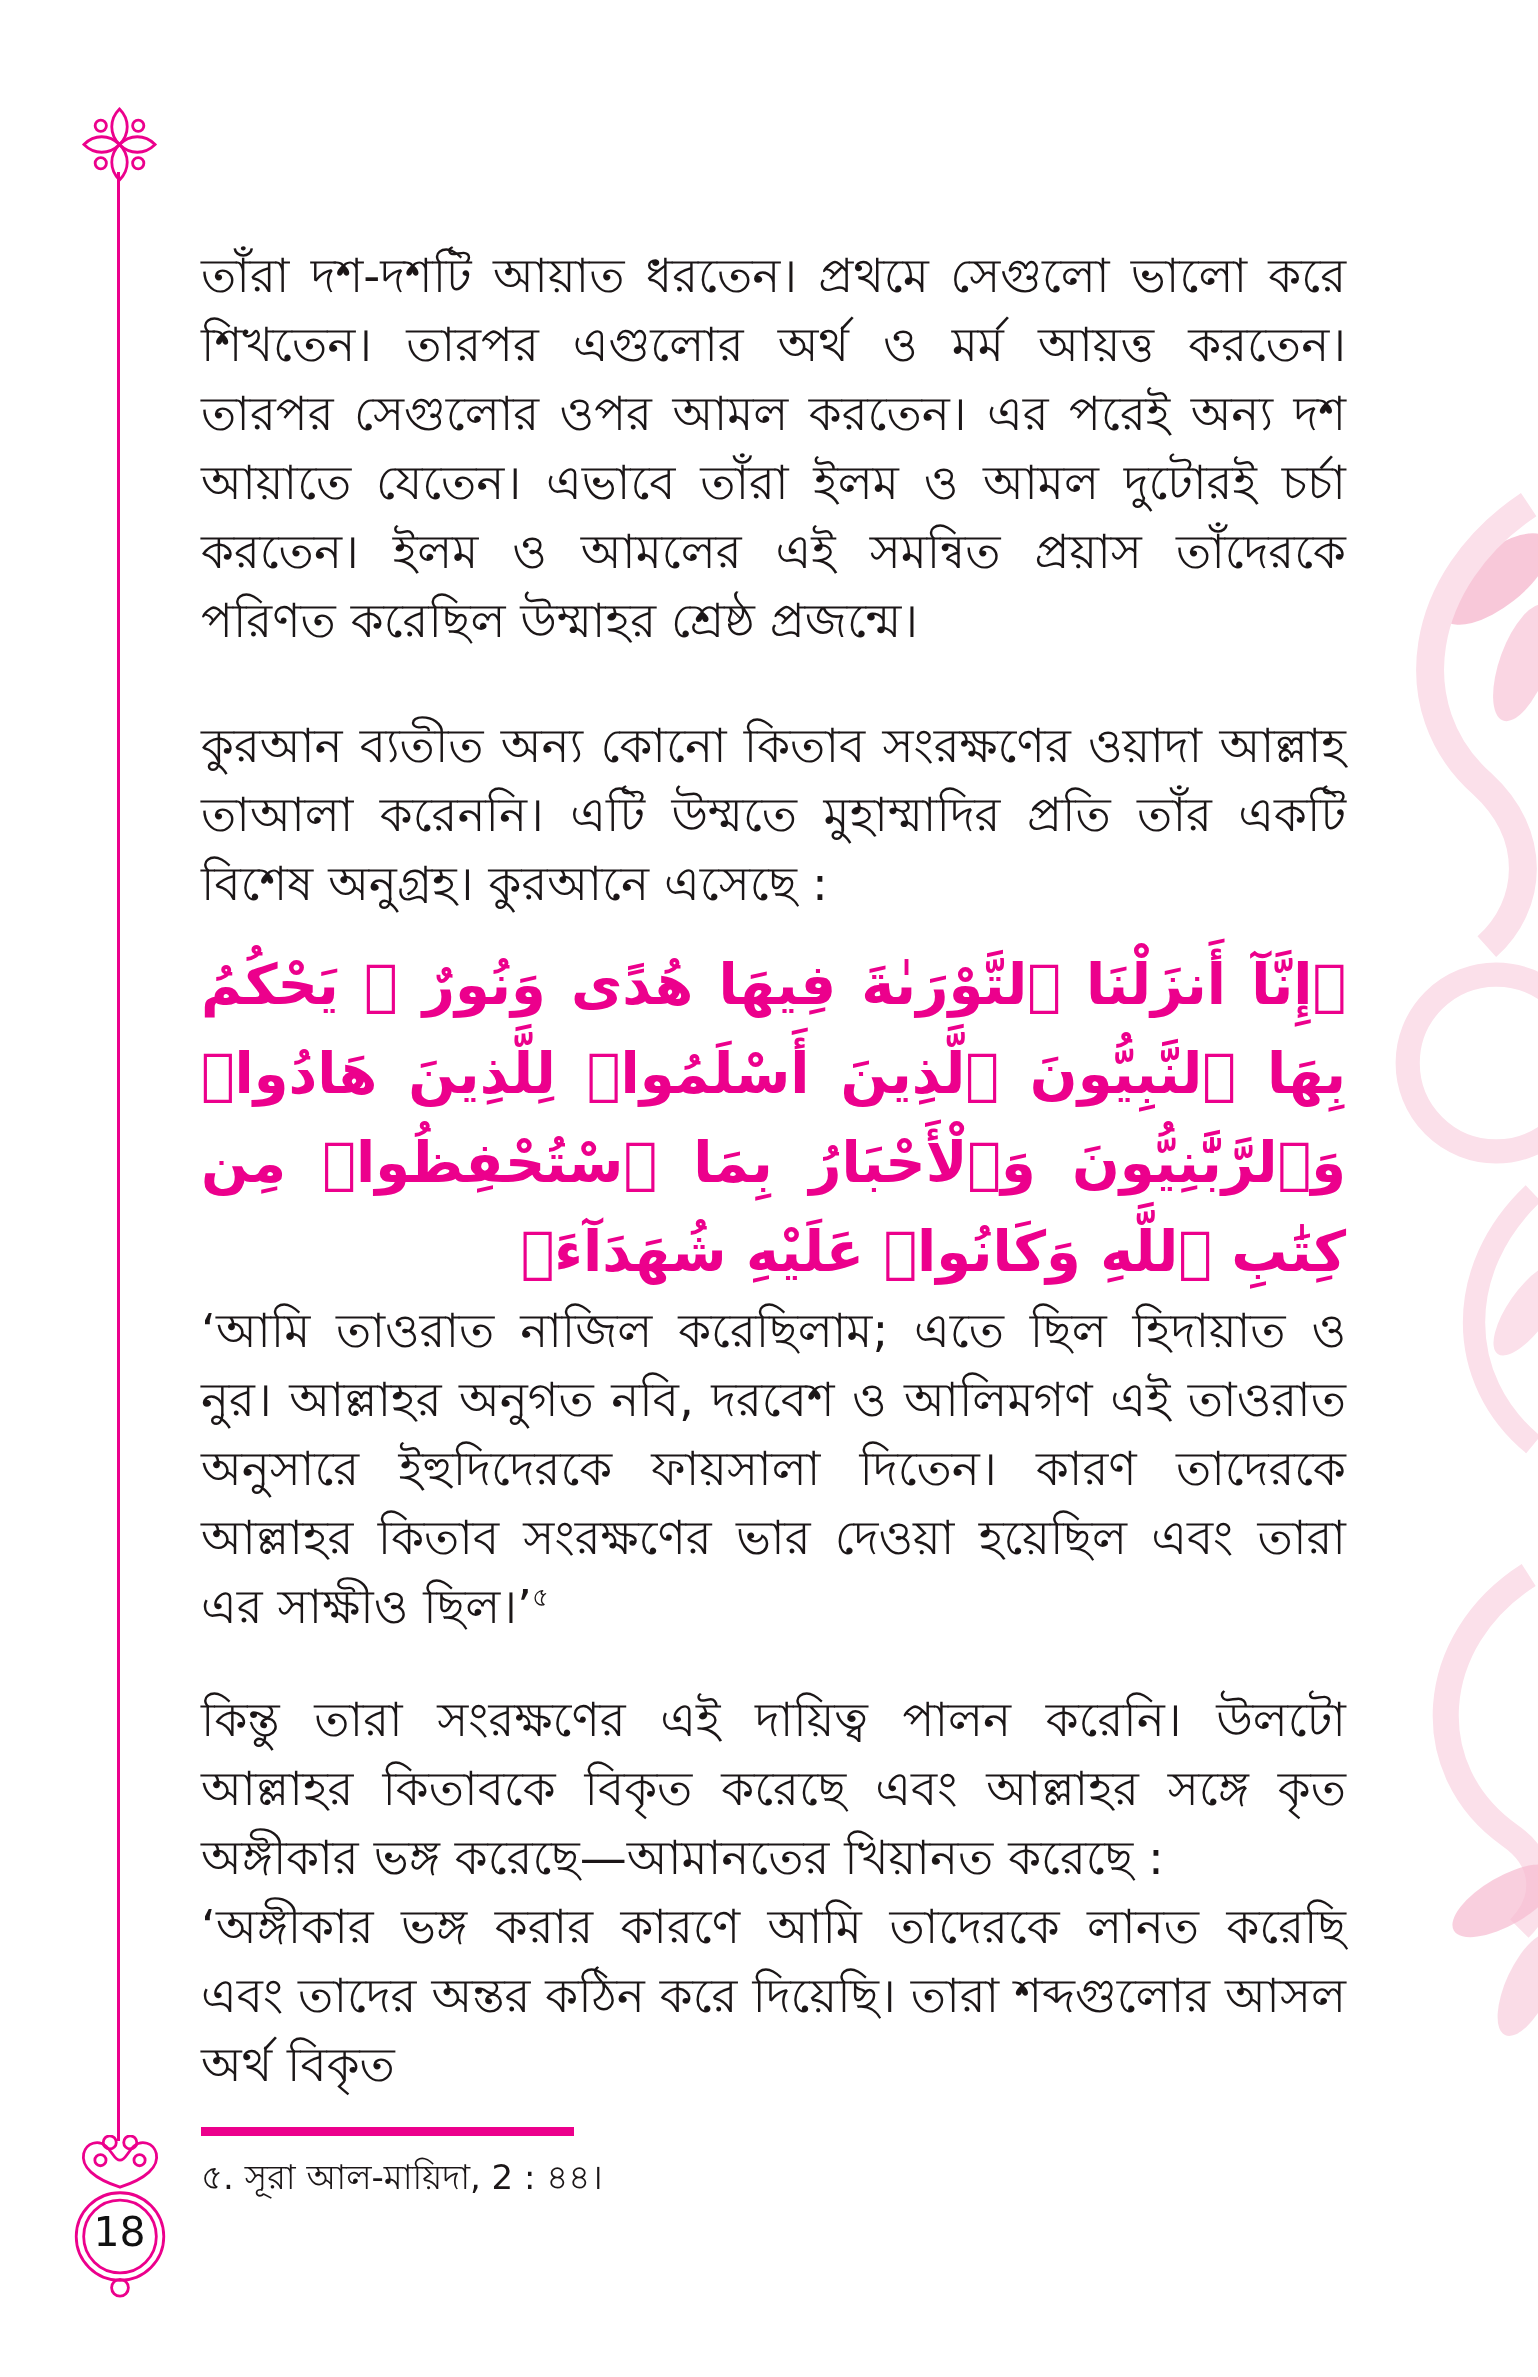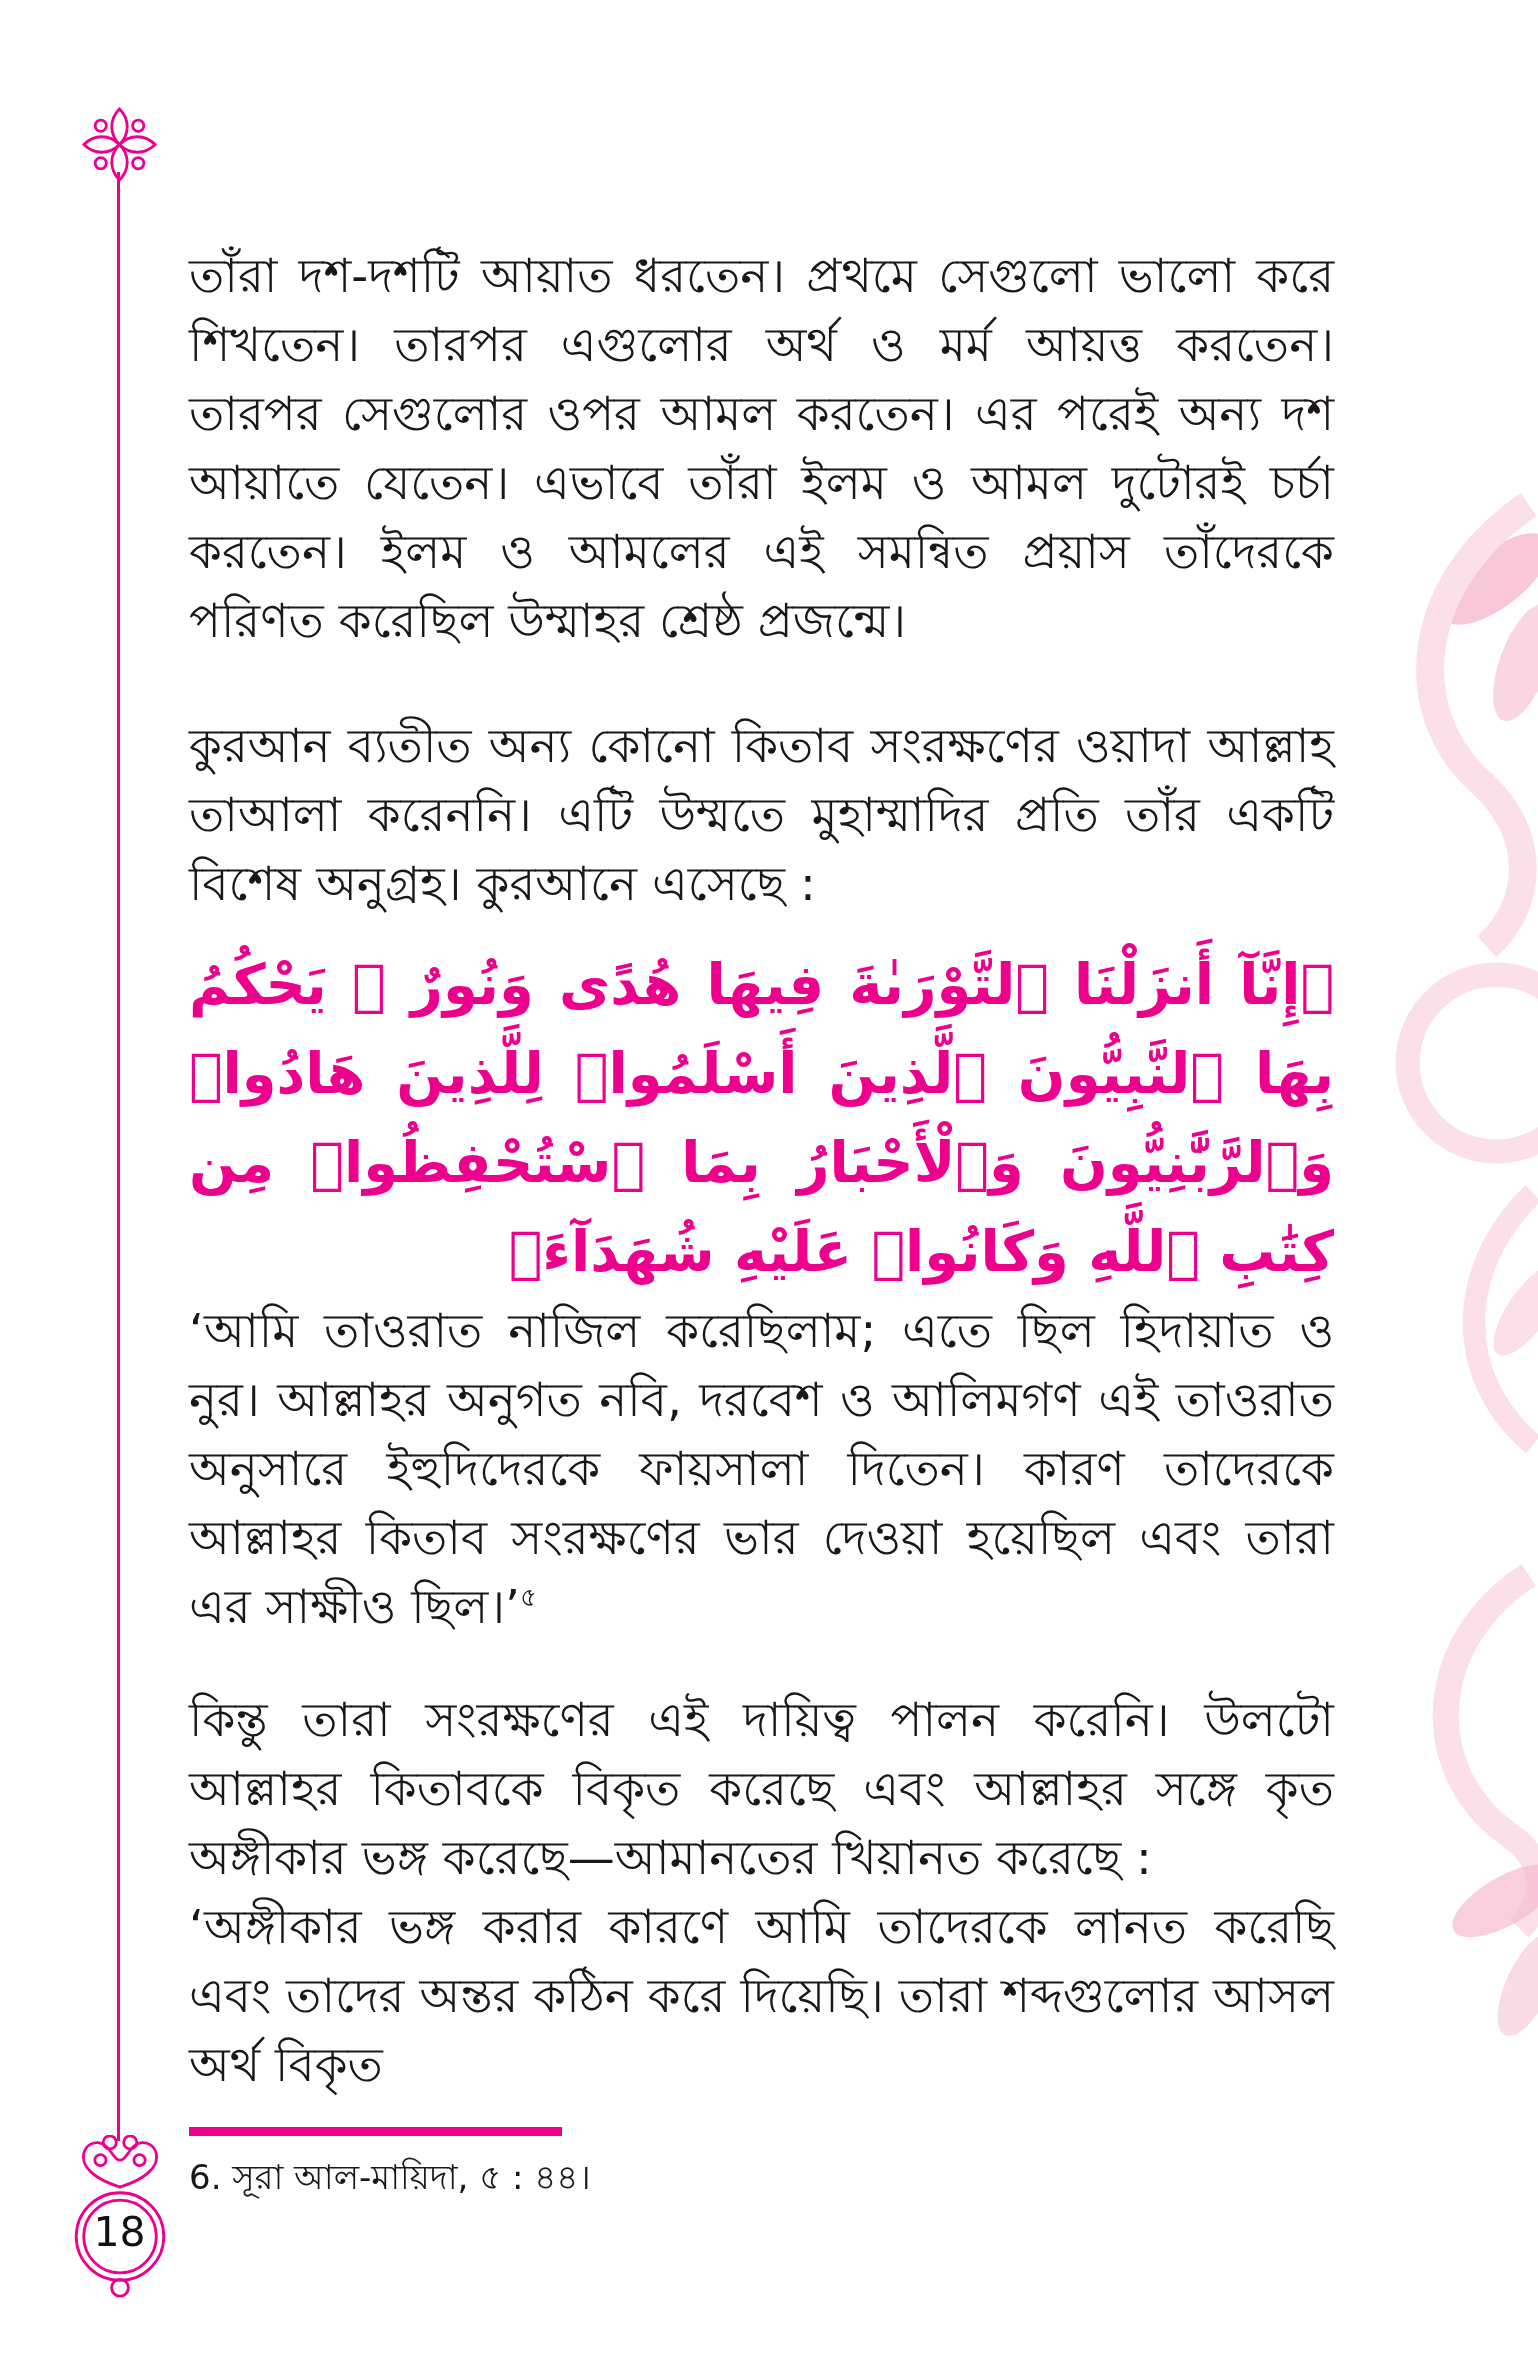--- a/index.html
+++ b/index.html
@@ -20,21 +20,21 @@
   .flower-svg { position:absolute; left:68px; top:93px; }
   .medallion-svg { position:absolute; left:62px; top:2135px; }
   .page-number {
     position:absolute; left:73px; top:2208px; width:93px;
     text-align:center; font-size:41px; color:#111;
   }
   
   .watermark { position:absolute; right:0; top:466px; }
   
   .text-col {
-    position:absolute; left:189px; top:241px; width:1145px;
+    position:absolute; left:201px; top:241px; width:1145px;
   }
   p.body {
     margin:0; font-size:47px; line-height:69px; text-align:justify;
     text-justify:inter-word;
   }
   p.mt-lg { margin-top:56px; }
   .arabic {
     margin:22.4px 0 0 0; direction:rtl; unicode-bidi:embed;
     font-size:56px; line-height:89px; text-align:justify;
     color:var(--accent); font-weight:bold;
@@ -99,18 +99,18 @@
 
     <p class="body trans"><span>‘আমি তাওরাত নাজিল করেছিলাম; এতে ছিল হিদায়াত ও নুর। আল্লাহর অনুগত নবি, দরবেশ ও আলিমগণ এই তাওরাত অনুসারে ইহুদিদেরকে ফায়সালা দিতেন। কারণ তাদেরকে আল্লাহর কিতাব সংরক্ষণের ভার দেওয়া হয়েছিল এবং তারা এর সাক্ষীও ছিল।’</span><sup class="fn-ref">৫</sup></p>
 
     <p class="body" style="margin-top:44px;">কিন্তু তারা সংরক্ষণের এই দায়িত্ব পালন করেনি। উলটো আল্লাহর কিতাবকে বিকৃত করেছে এবং আল্লাহর সঙ্গে কৃত অঙ্গীকার ভঙ্গ করেছে—আমানতের খিয়ানত করেছে :</p>
 
 
     <p class="body trans"><span>‘অঙ্গীকার ভঙ্গ করার কারণে আমি তাদেরকে লানত করেছি এবং তাদের অন্তর কঠিন করে দিয়েছি। তারা শব্দগুলোর আসল অর্থ বিকৃত</span></p>
 
     <div class="fn-rule"></div>
 
-    <p class="footnote">6. সূরা আল-মায়িদা, ৫ : ৪৪।</p>
+    <p class="footnote">৫. সূরা আল-মায়িদা, 2 : ৪৪।</p>
 
   </div>
 
 </div>
 
 
 </body></html>

